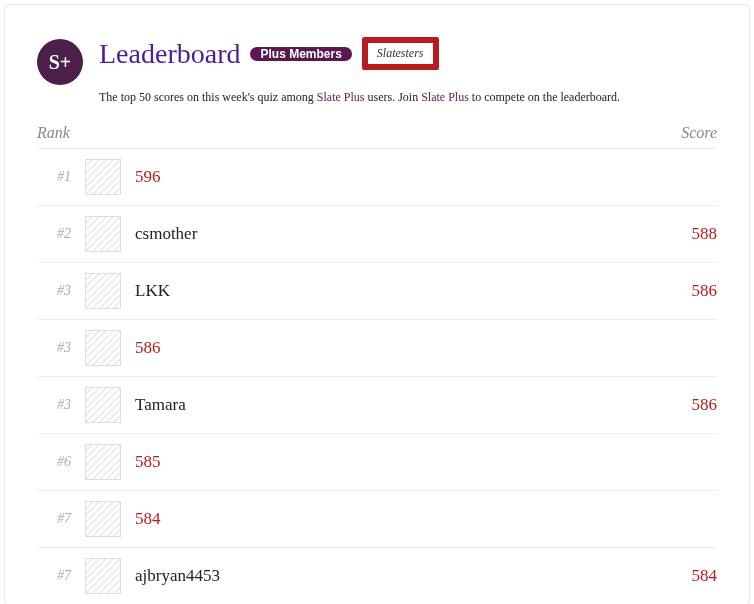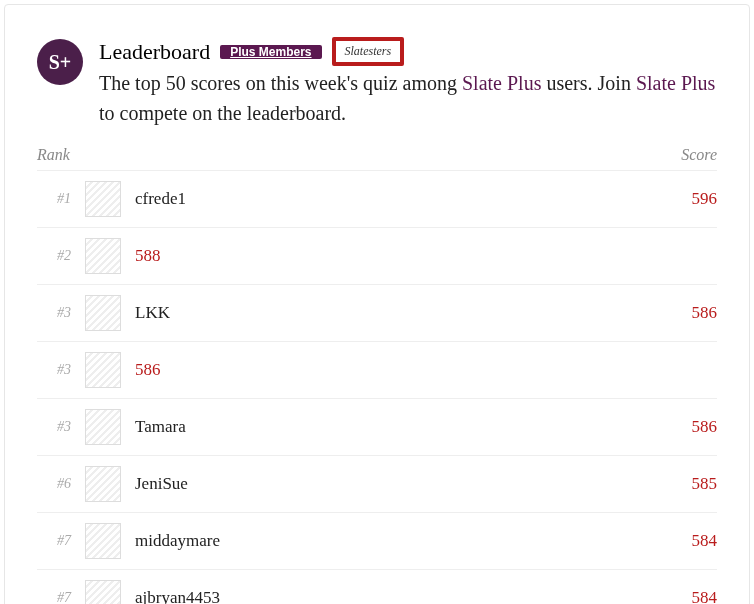--- a/index.html
+++ b/index.html
@@ -39,49 +39,48 @@
   .header-text {
     flex: 1;
   }
   .title-line {
     display: flex;
     align-items: center;
     flex-wrap: wrap;
     gap: 10px;
   }
   .title {
-    font-size: 22px;
-    color: #000000;
+    font-size: 28px;
+    color: #4c1d95;
     font-weight: normal;
   }
   .badge-primary {
     background: #5b1850;
     color: #fff;
     font-family: -apple-system, 'Segoe UI', Helvetica, Arial, sans-serif;
     font-size: 12px;
     font-weight: 600;
     padding: 0 10px;
-    border-radius: 2px;
-    text-decoration: underline;
+    border-radius: 8px;
   }
   .badge-secondary {
     background: #fff;
     color: #333;
-    border: 4px solid #b91c1c;
+    border: 6px solid #b91c1c;
     font-family: Georgia, serif;
     font-style: italic;
     font-size: 12px;
     padding: 3px 9px;
     border-radius: 2px;
   }
   .subtitle {
-    font-size: 20px;
+    font-size: 12px;
     color: #222;
     line-height: 1.5;
-    margin-top: 2px;
+    margin-top: 18px;
   }
   .subtitle .link {
     color: #5b1850;
   }
   .table-head {
     display: flex;
     justify-content: space-between;
     padding: 12px 0 6px 0;
     margin-top: 6px;
   }
@@ -149,26 +148,26 @@
 
   <div class="table-head">
     <span class="col-head">Rank</span>
     <span class="col-head">Score</span>
   </div>
 
   <div id="rows">
       <div class="row">
         <span class="rank">#1</span>
         <span class="avatar"></span>
-        <span class="name">cfrede1</span>
         <span class="score">596</span>
       </div>
       <div class="row">
         <span class="rank">#2</span>
         <span class="avatar"></span>
+        <span class="name">csmother</span>
         <span class="score">588</span>
       </div>
       <div class="row">
         <span class="rank">#3</span>
         <span class="avatar"></span>
         <span class="name">LKK</span>
         <span class="score">586</span>
       </div>
       <div class="row">
         <span class="rank">#3</span>
@@ -177,27 +176,25 @@
       </div>
       <div class="row">
         <span class="rank">#3</span>
         <span class="avatar"></span>
         <span class="name">Tamara</span>
         <span class="score">586</span>
       </div>
       <div class="row">
         <span class="rank">#6</span>
         <span class="avatar"></span>
-        <span class="name">JeniSue</span>
         <span class="score">585</span>
       </div>
       <div class="row">
         <span class="rank">#7</span>
         <span class="avatar"></span>
-        <span class="name">middaymare</span>
         <span class="score">584</span>
       </div>
       <div class="row">
         <span class="rank">#7</span>
         <span class="avatar"></span>
         <span class="name">ajbryan4453</span>
         <span class="score">584</span>
       </div>
     </div>
 

